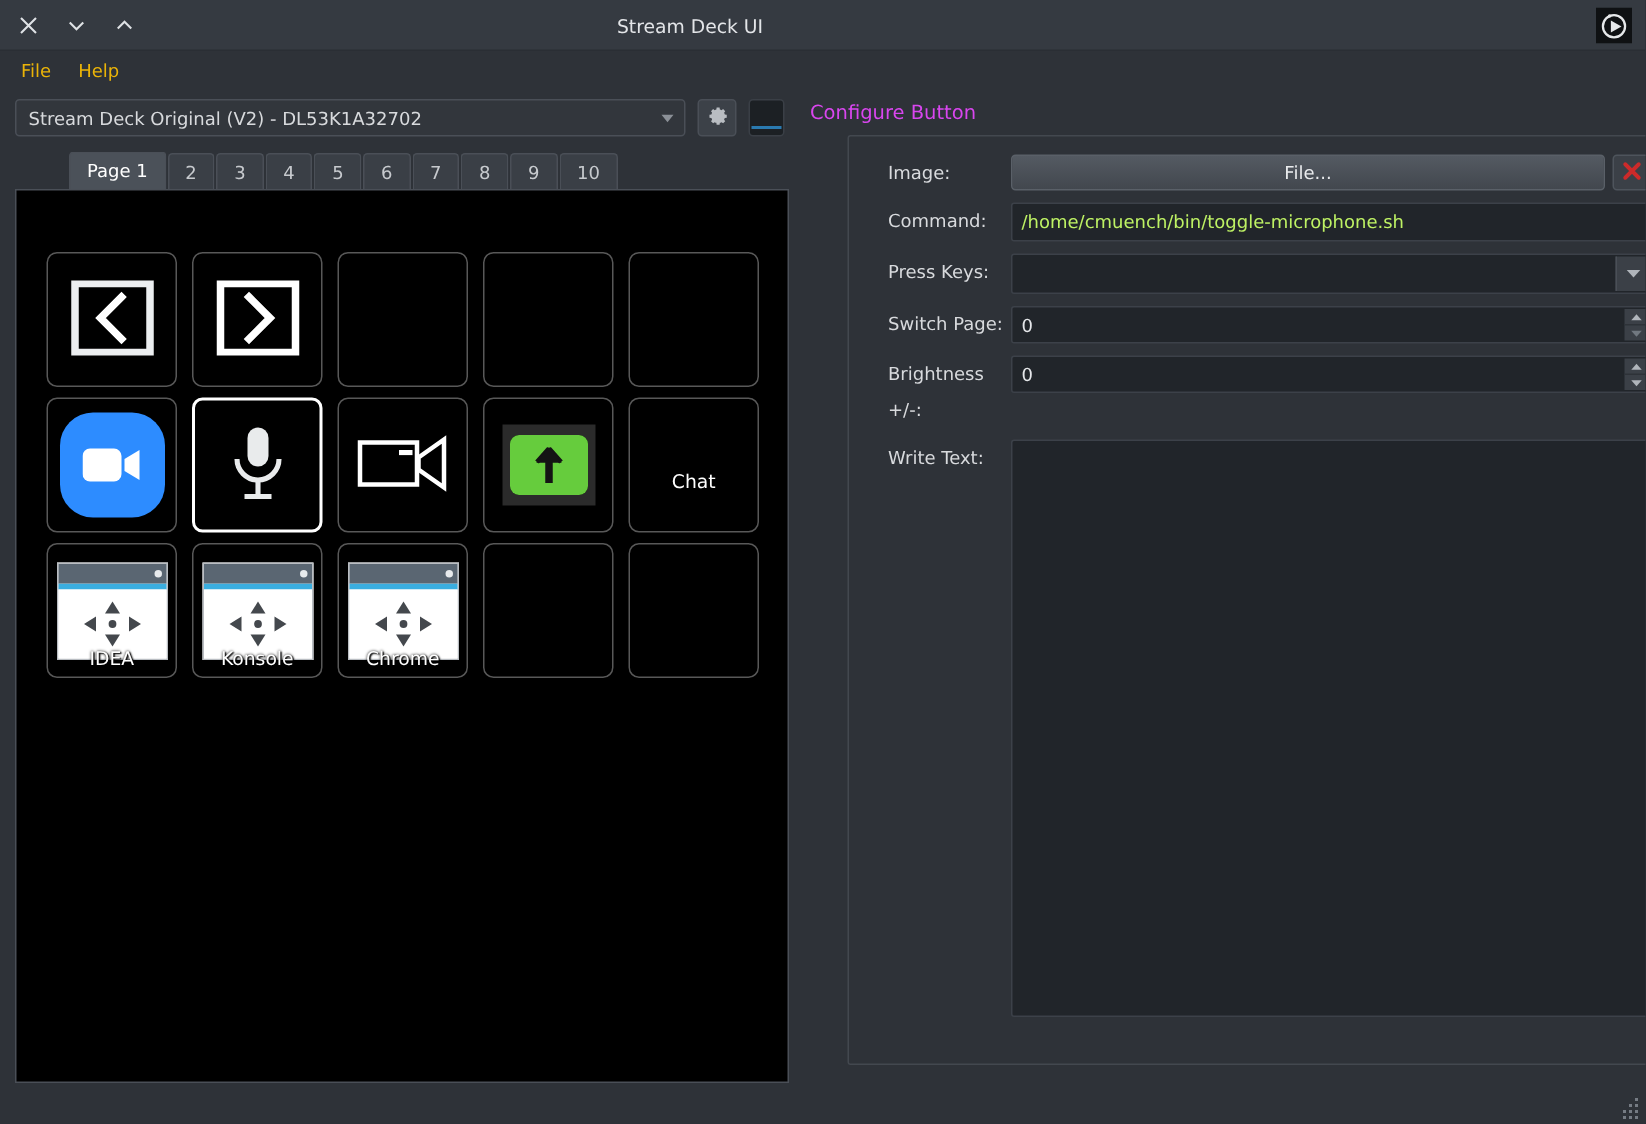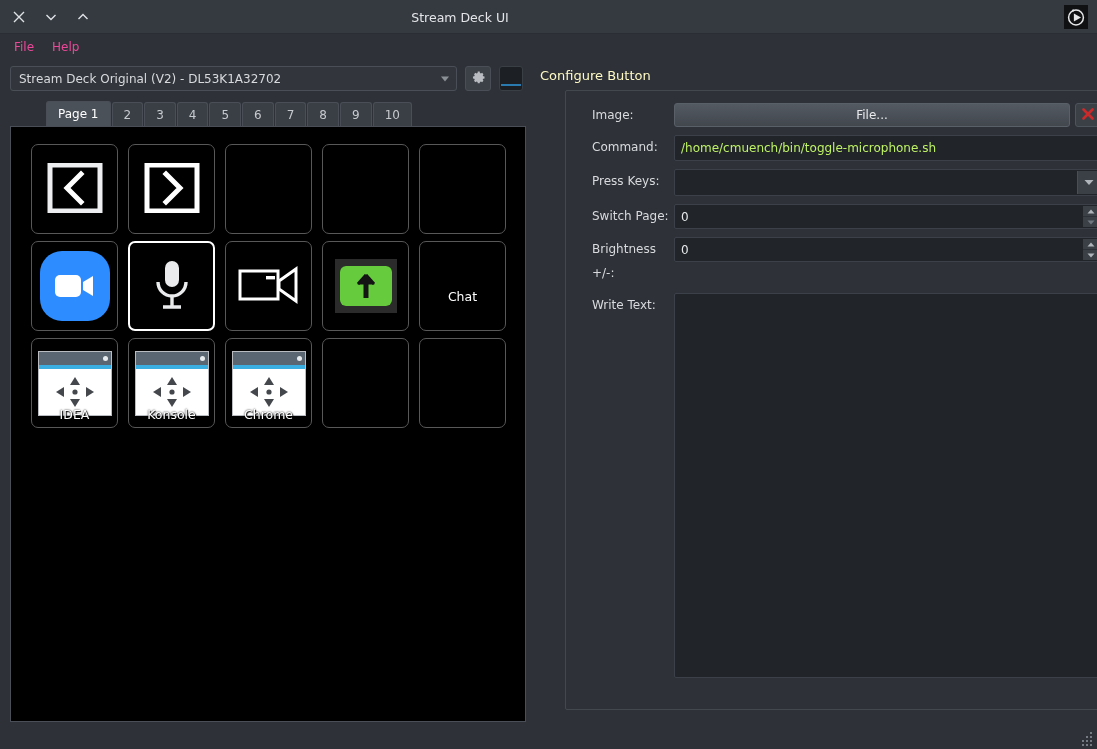--- a/index.html
+++ b/index.html
@@ -32,21 +32,21 @@
     position: absolute; right: 8px; top: 4px; width: 26px; height: 26px;
     display: flex; align-items: center; justify-content: center;
   }
 
   
   .menubar {
     position: absolute; left: 0; top: 34px; width: 1097px; height: 26px;
     background: #2e3238; display: flex; align-items: center; padding-left: 6px; gap: 2px;
   }
   .menu-item {
-    padding: 3px 8px; font-size: 12px; color: #ec4899; border-radius: 2px; cursor: default;
+    padding: 3px 8px; font-size: 12px; color: #eab308; border-radius: 2px; cursor: default;
   }
 
   
   .device-row { position: absolute; left: 10px; top: 66px; display: flex; align-items: center; gap: 8px; }
   .device-combo {
     width: 447px; height: 25px; background: #32363c;
     border: 1px solid #4a4f57; border-radius: 3px;
     display: flex; align-items: center; padding: 0 8px;
     font-size: 12px; color: #d8dadd; position: relative;
   }
@@ -83,21 +83,21 @@
   }
   .deck-grid {
     position: absolute; left: 20px; top: 17px;
     display: grid; grid-template-columns: repeat(5, 87px); grid-template-rows: repeat(3, 90px);
     column-gap: 10px; row-gap: 7px;
   }
   .deck-key {
     width: 87px; height: 90px; background: #000000;
     border: 1px solid #585858; border-radius: 7px;
     position: relative; overflow: hidden;
-    display: flex; align-items: center; justify-content: center;
+    display: flex; align-items: center; justify-content: center; margin-top: 24px;
   }
   .deck-key.selected { border: 2px solid #ffffff; }
   .key-label {
     position: absolute; left: 0; right: 0; bottom: 5px; text-align: center;
     color: #ffffff; font-size: 12.5px; text-shadow: 0 0 2px #000, 1px 1px 1px #000;
     line-height: 1.1;
   }
   .key-label.mid { bottom: 26px; }
   .zoom-icon {
     width: 70px; height: 70px; background: #2d8cff; border-radius: 22px;
@@ -110,21 +110,21 @@
   .wm-title { height: 13px; background: #5a6672; position: relative; }
   .wm-title .dot { position: absolute; right: 3px; top: 4px; width: 5px; height: 5px; border-radius: 50%; background: #e7eaec; }
   .wm-blue { height: 4px; background: #3aaee0; }
   .wm-body { flex: 1; background: #ffffff; display: flex; align-items: center; justify-content: center; }
   .green-pad {
     width: 62px; height: 54px; background: #2b2b2b;
     display: flex; align-items: center; justify-content: center;
   }
 
   
-  .cfg-title { position: absolute; left: 540px; top: 68px; font-size: 13px; color: #fef9c3; }
+  .cfg-title { position: absolute; left: 540px; top: 68px; font-size: 13px; color: #d946ef; }
   .cfg-panel {
     position: absolute; left: 565px; top: 90px; width: 547px; height: 620px;
     border: 1px solid #43484f; border-radius: 2px;
   }
   .cfg-rows { position: absolute; left: 0; top: 0; width: 547px; padding: 12px 12px 0 12px; }
   .cfg-row { display: flex; align-items: flex-start; margin-bottom: 8px; }
   .cfg-label {
     width: 96px; flex: 0 0 96px; font-size: 12px; color: #d8dadd;
     line-height: 24px; padding-left: 14px;
   }

